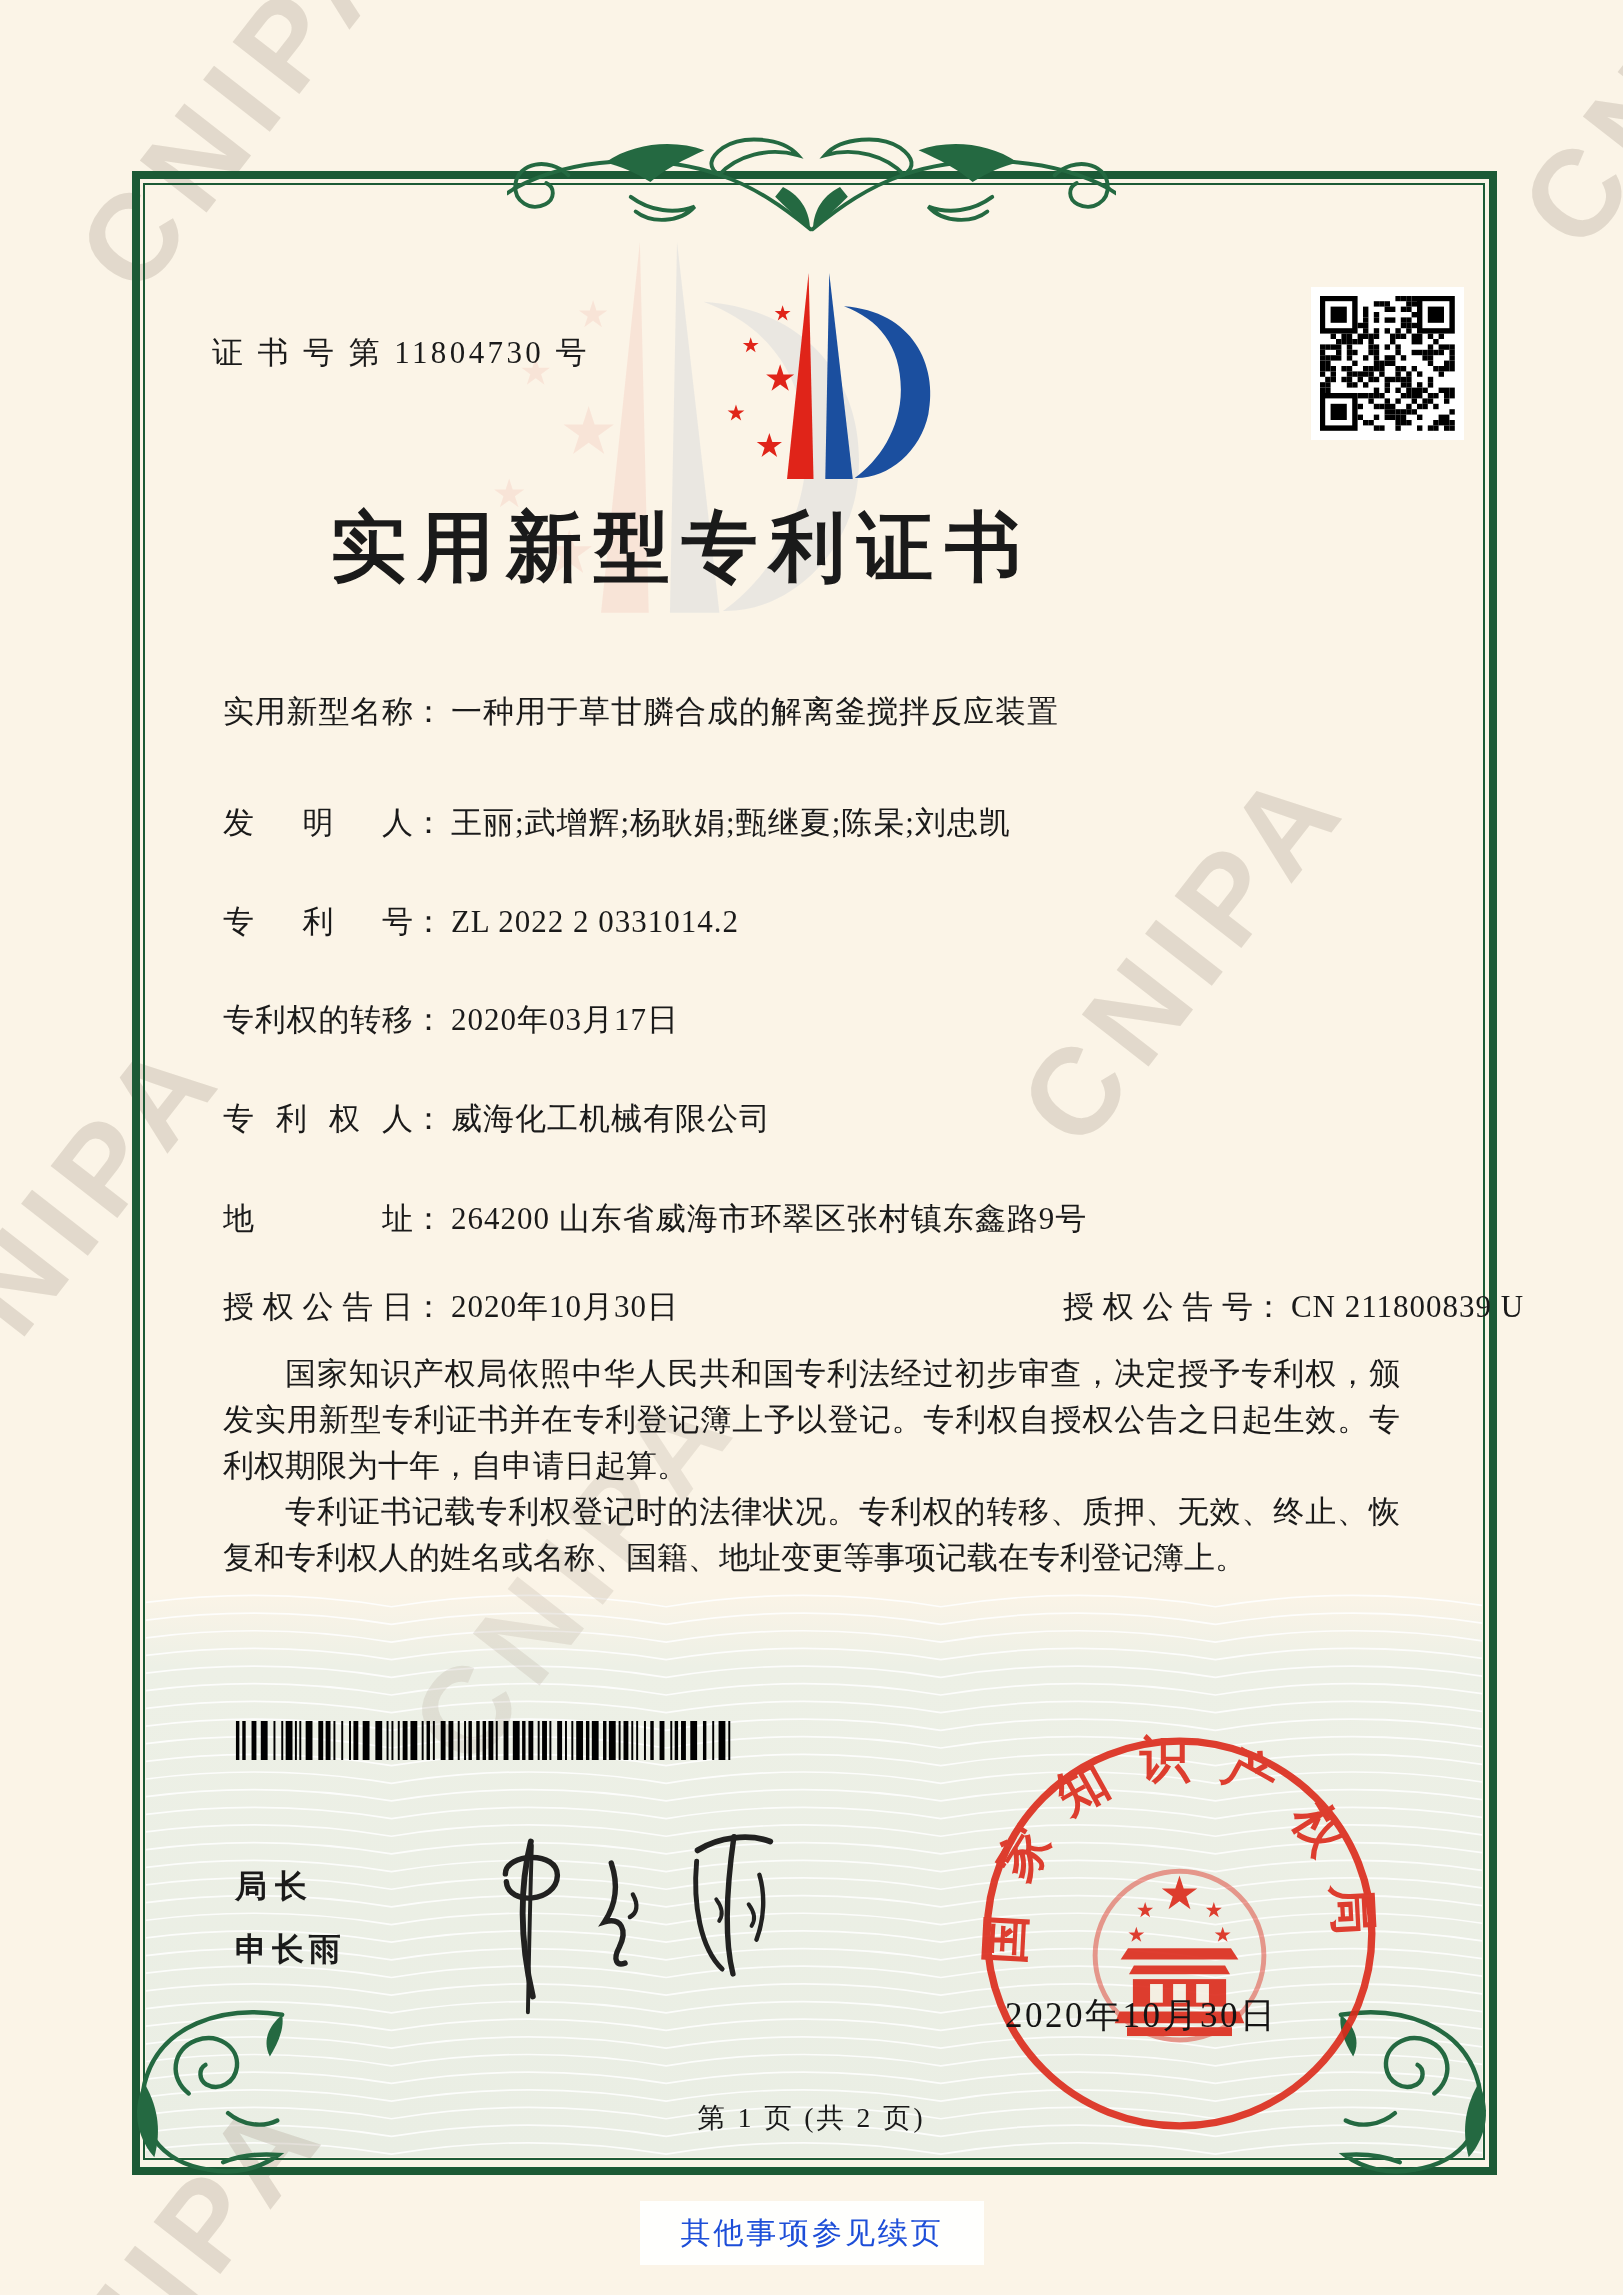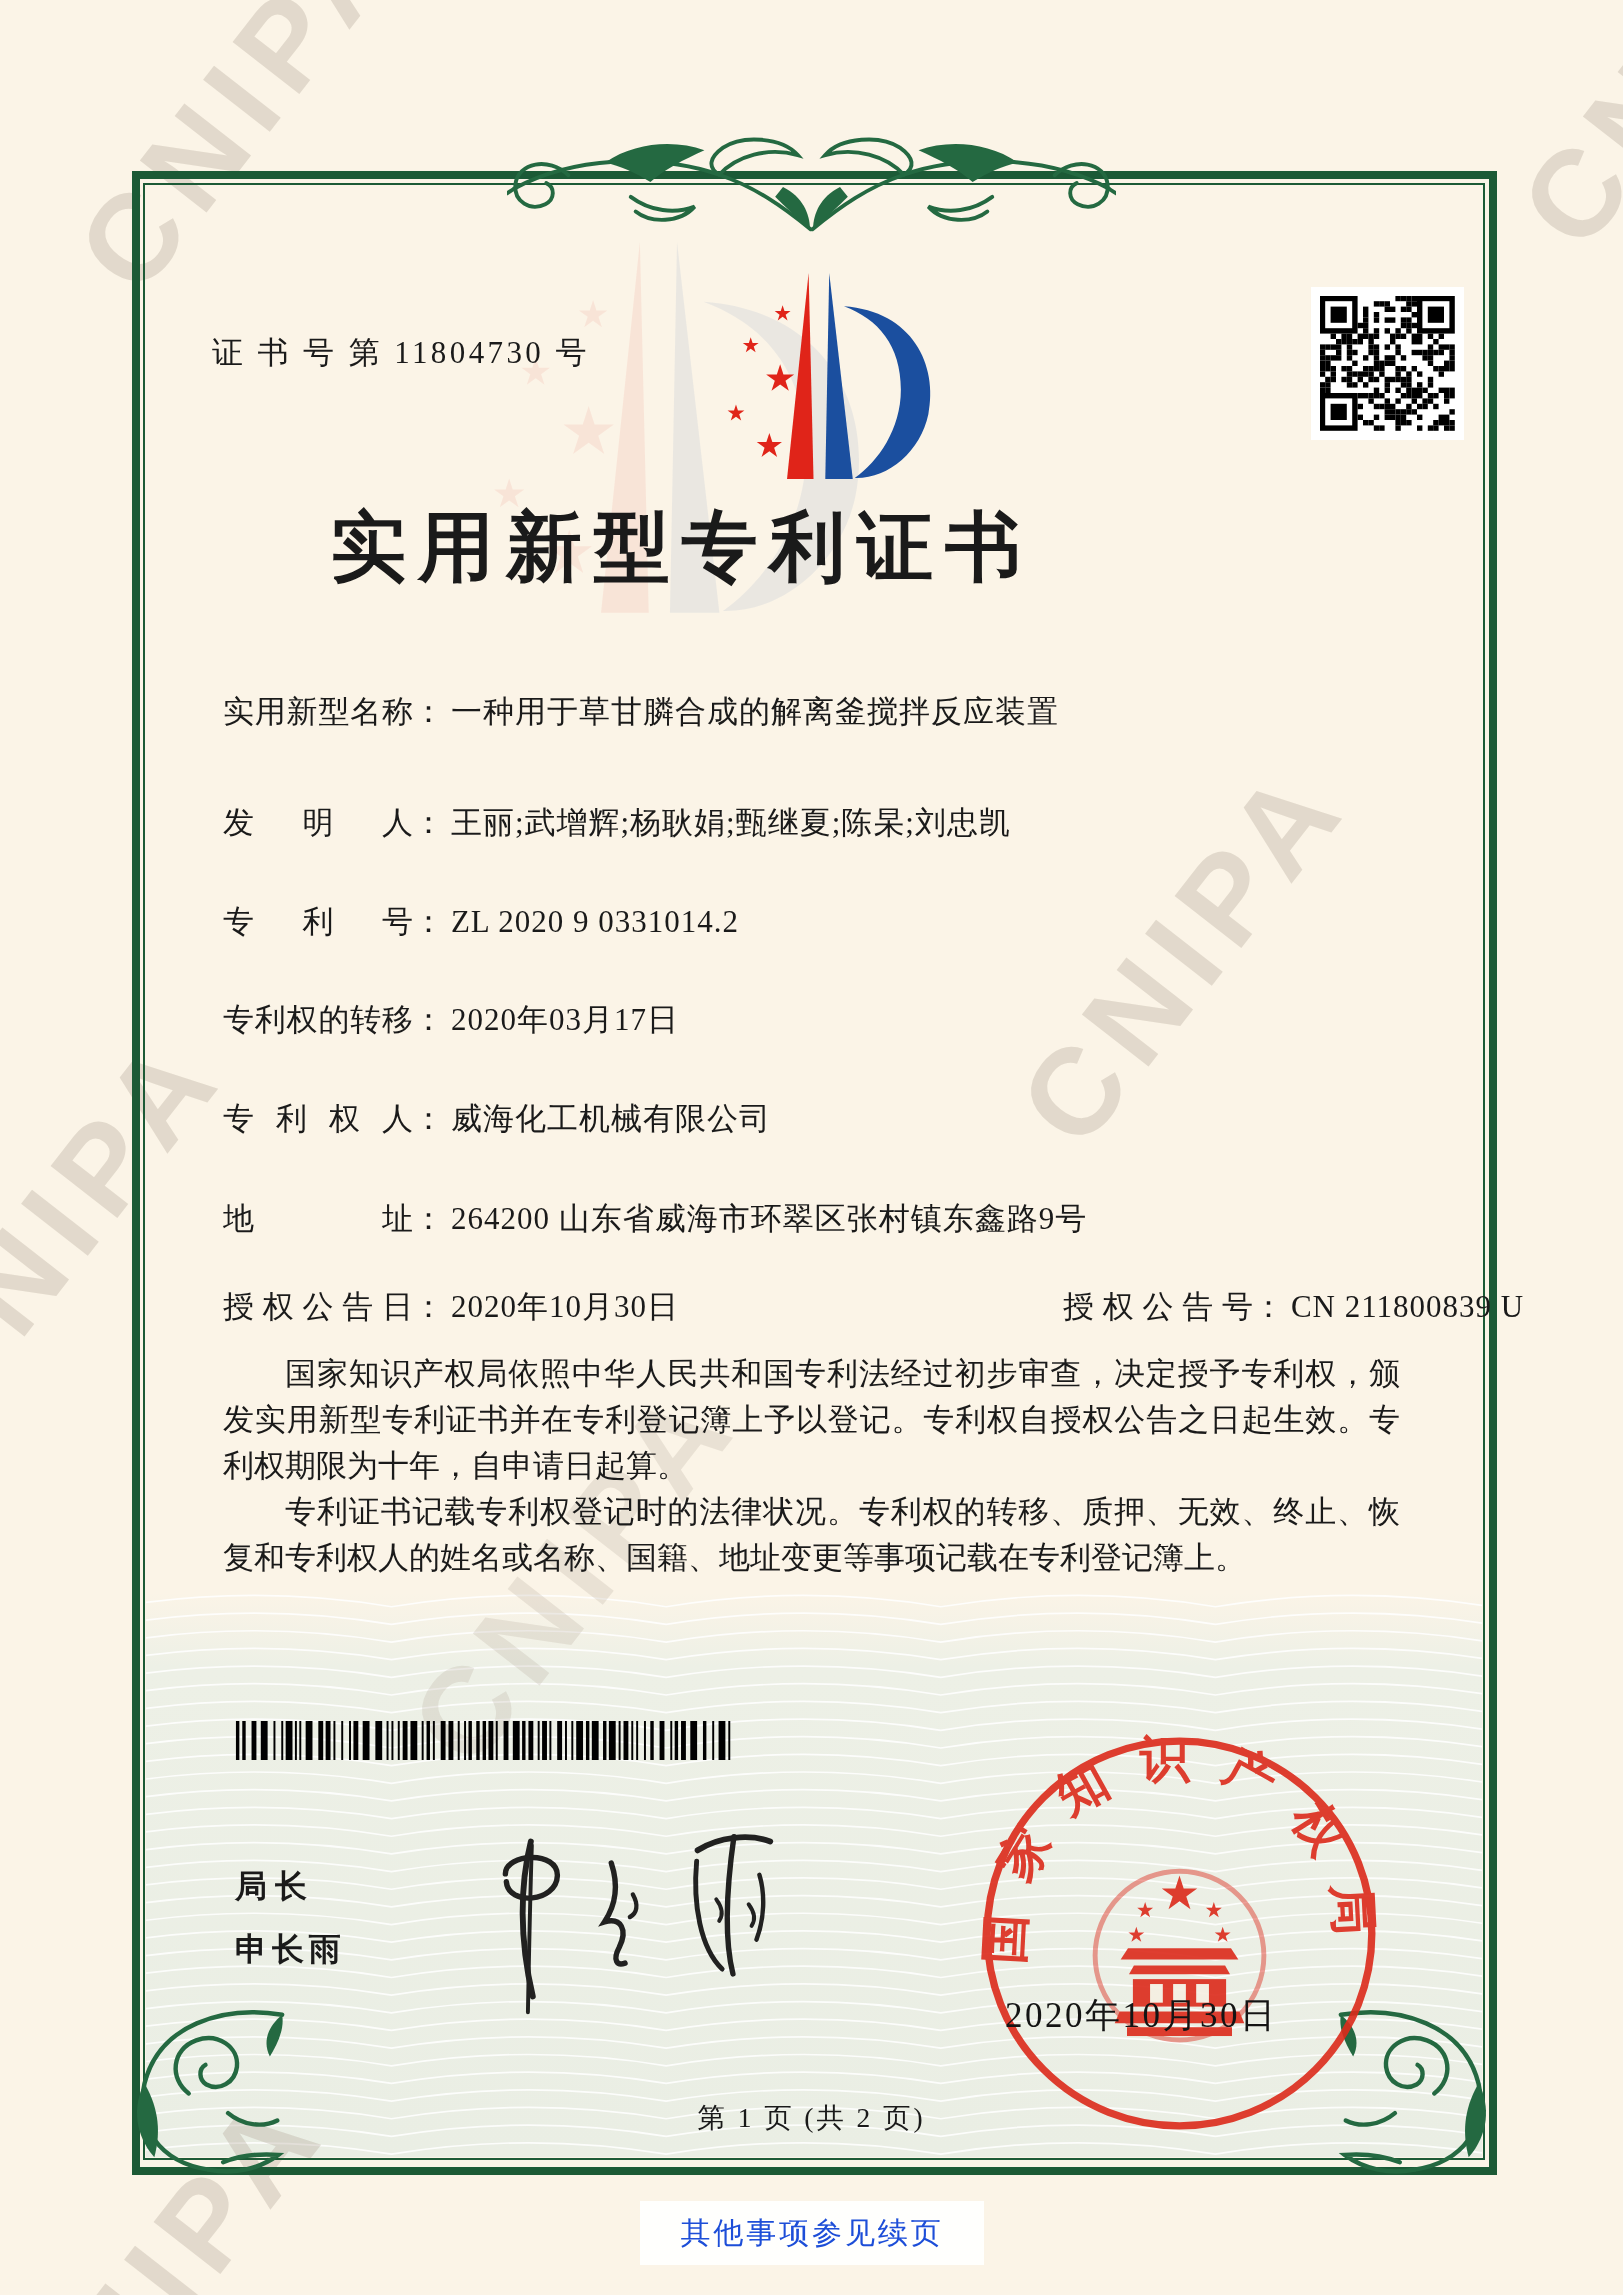--- a/index.html
+++ b/index.html
@@ -415,21 +415,21 @@
 
 <div id="title" class="abs">实用新型专利证书</div>
 
 <div class="frow" style="top:691px;">
   <span class="flabel">实用新型名称</span><span class="fcolon">：</span><span class="fvalue">一种用于草甘膦合成的解离釜搅拌反应装置</span>
 </div>
 <div class="frow" style="top:802px;">
   <span class="flabel">发明人</span><span class="fcolon">：</span><span class="fvalue">王丽;武增辉;杨耿娟;甄继夏;陈杲;刘忠凯</span>
 </div>
 <div class="frow" style="top:901px;">
-  <span class="flabel">专利号</span><span class="fcolon">：</span><span class="fvalue">ZL 2020 9 0331014.2</span>
+  <span class="flabel">专利号</span><span class="fcolon">：</span><span class="fvalue">ZL 2022 2 0331014.2</span>
 </div>
 <div class="frow" style="top:999px;">
   <span class="flabel">专利权的转移</span><span class="fcolon">：</span><span class="fvalue">2020年03月17日</span>
 </div>
 <div class="frow" style="top:1098px;">
   <span class="flabel">专利权人</span><span class="fcolon">：</span><span class="fvalue">威海化工机械有限公司</span>
 </div>
 <div class="frow" style="top:1198px;">
   <span class="flabel">地址</span><span class="fcolon">：</span><span class="fvalue">264200 山东省威海市环翠区张村镇东鑫路9号</span>
 </div>

